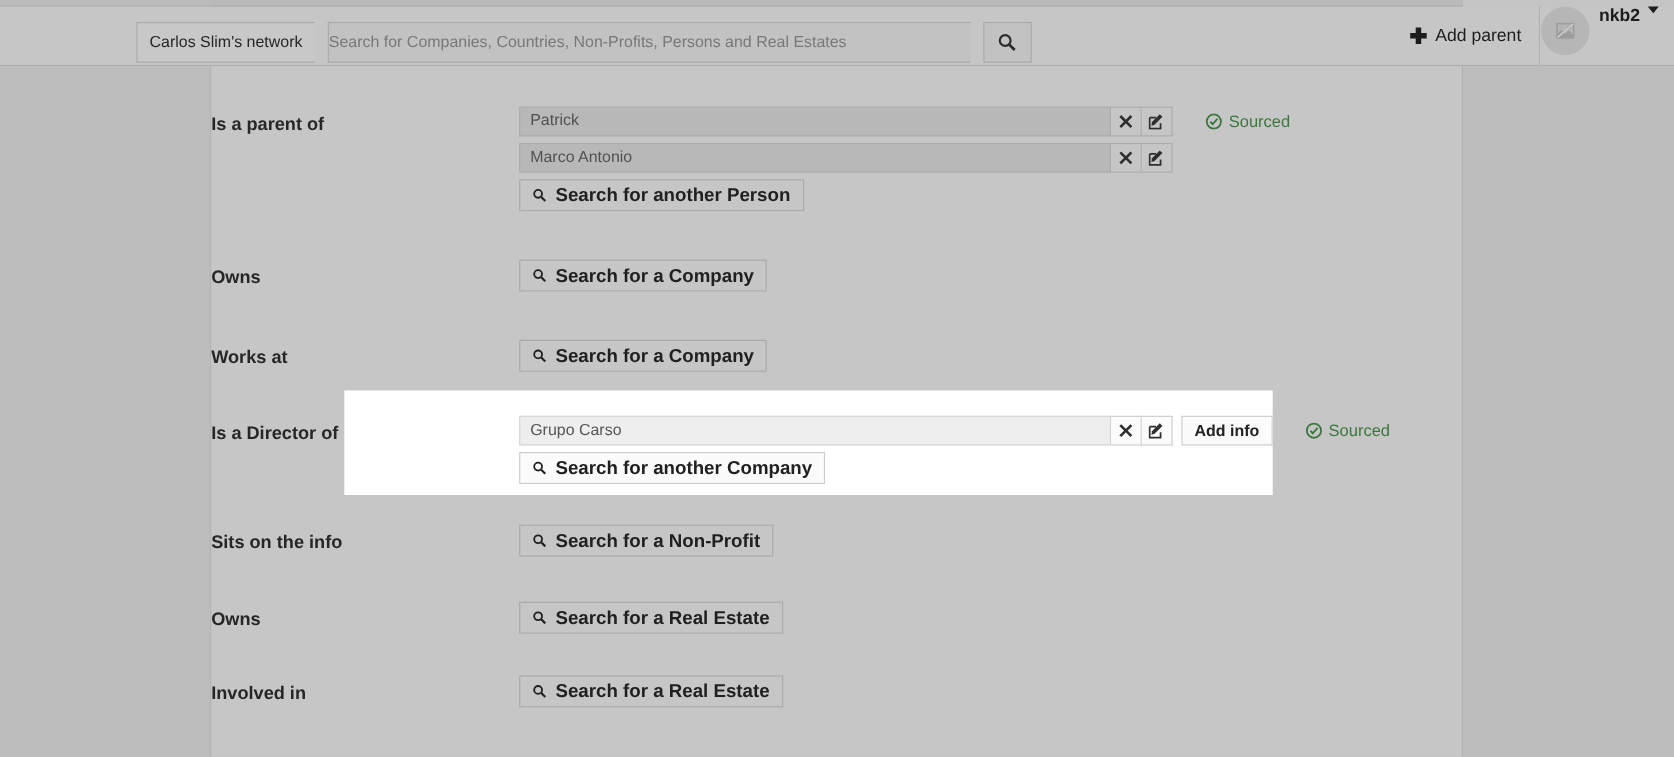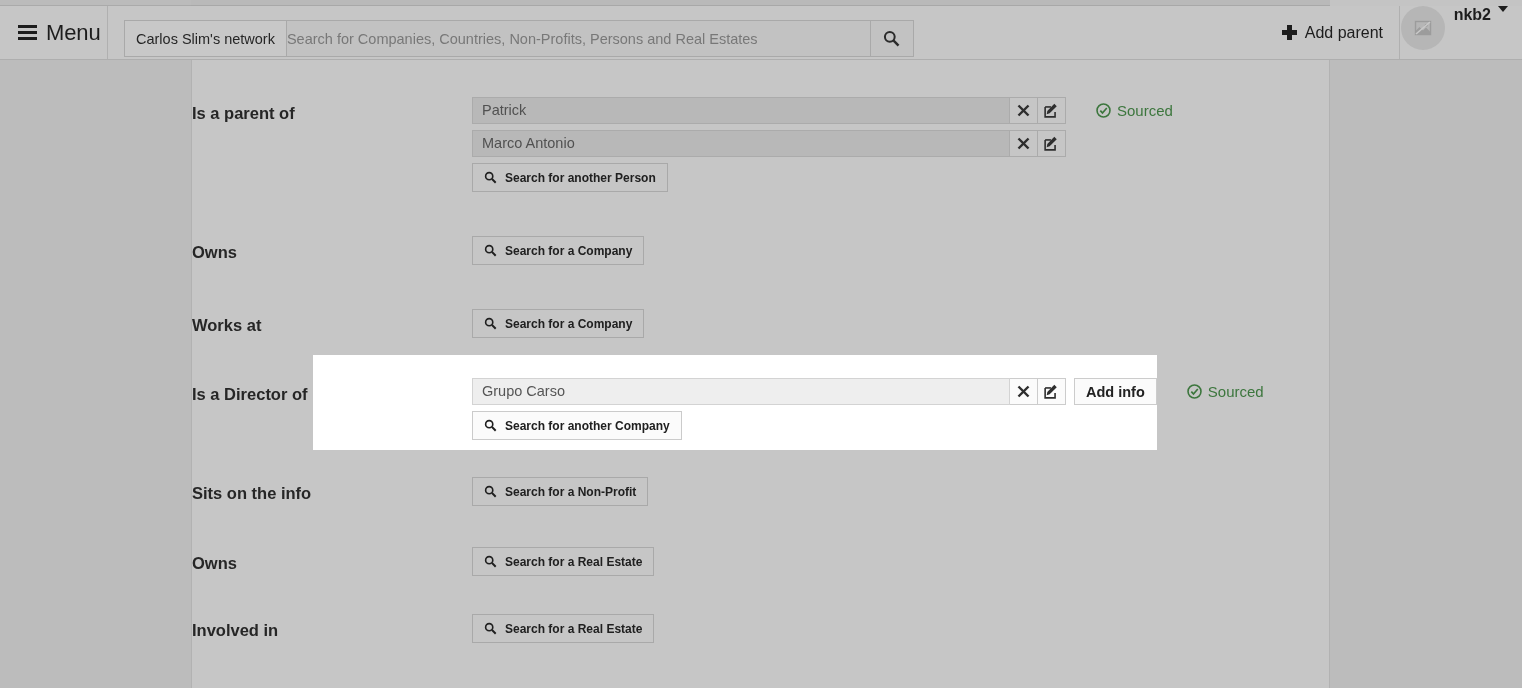--- a/index.html
+++ b/index.html
@@ -55,20 +55,21 @@
   }
   #menu-btn .label {
     font-size: 22px; color: #1d1d1d; font-weight: 400;
     letter-spacing: -0.1px;
   }
 
   #search-wrap {
     position: absolute; left: 124px; top: 14px;
     display: flex; align-items: flex-end;
     height: 37px;
+    gap: 12px;
   }
   #network-tag {
     height: 37px;
     display: flex; align-items: center;
     padding: 0 11px;
     background: #c8c8c8;
     border: 1px solid #a9a9a9;
     border-right: none;
     font-size: 14.5px;
     color: #262626;
@@ -221,21 +222,21 @@
     color: #3c763d;
     height: 27px;
   }
 
   .search-btn {
     display: inline-flex; align-items: center; gap: 8px;
     height: 29px;
     padding: 0 11px;
     background: #c6c6c6;
     border: 1px solid #a9a9a9;
-    font-size: 12px;
+    font-size: 17px;
     color: #202020;
     font-weight: bold;
     cursor: pointer;
     font-family: "Liberation Sans", sans-serif;
     white-space: nowrap;
   }
   .search-btn.light {
     background: #fbfbfb;
     border: 1px solid #cbcbcb;
   }
@@ -254,28 +255,20 @@
 <body>
 
 <div id="top-strip">
   <div class="seg-a"></div>
   <div class="seg-b"></div>
   <div class="seg-c"></div>
 </div>
 
 <div id="navbar">
 
-  <div id="menu-btn">
-    <span class="bars">
-      <span></span>
-        <span></span>
-        <span></span>
-    </span>
-    <span class="label">Menu</span>
-  </div>
 
   <div id="search-wrap">
     <div id="network-tag">Carlos Slim's network</div>
     <input id="search-input" type="text" placeholder="Search for Companies, Countries, Non-Profits, Persons and Real Estates" style="">
     <div id="search-go">
       <svg width="17" height="17" viewBox="0 0 16 16">
         <circle cx="6.4" cy="6.4" r="4.6" fill="none" stroke="#2b2b2b" stroke-width="1.9"></circle>
         <line x1="10" y1="10" x2="14.6" y2="14.6" stroke="#2b2b2b" stroke-width="2.3"></line>
       </svg>
     </div>

